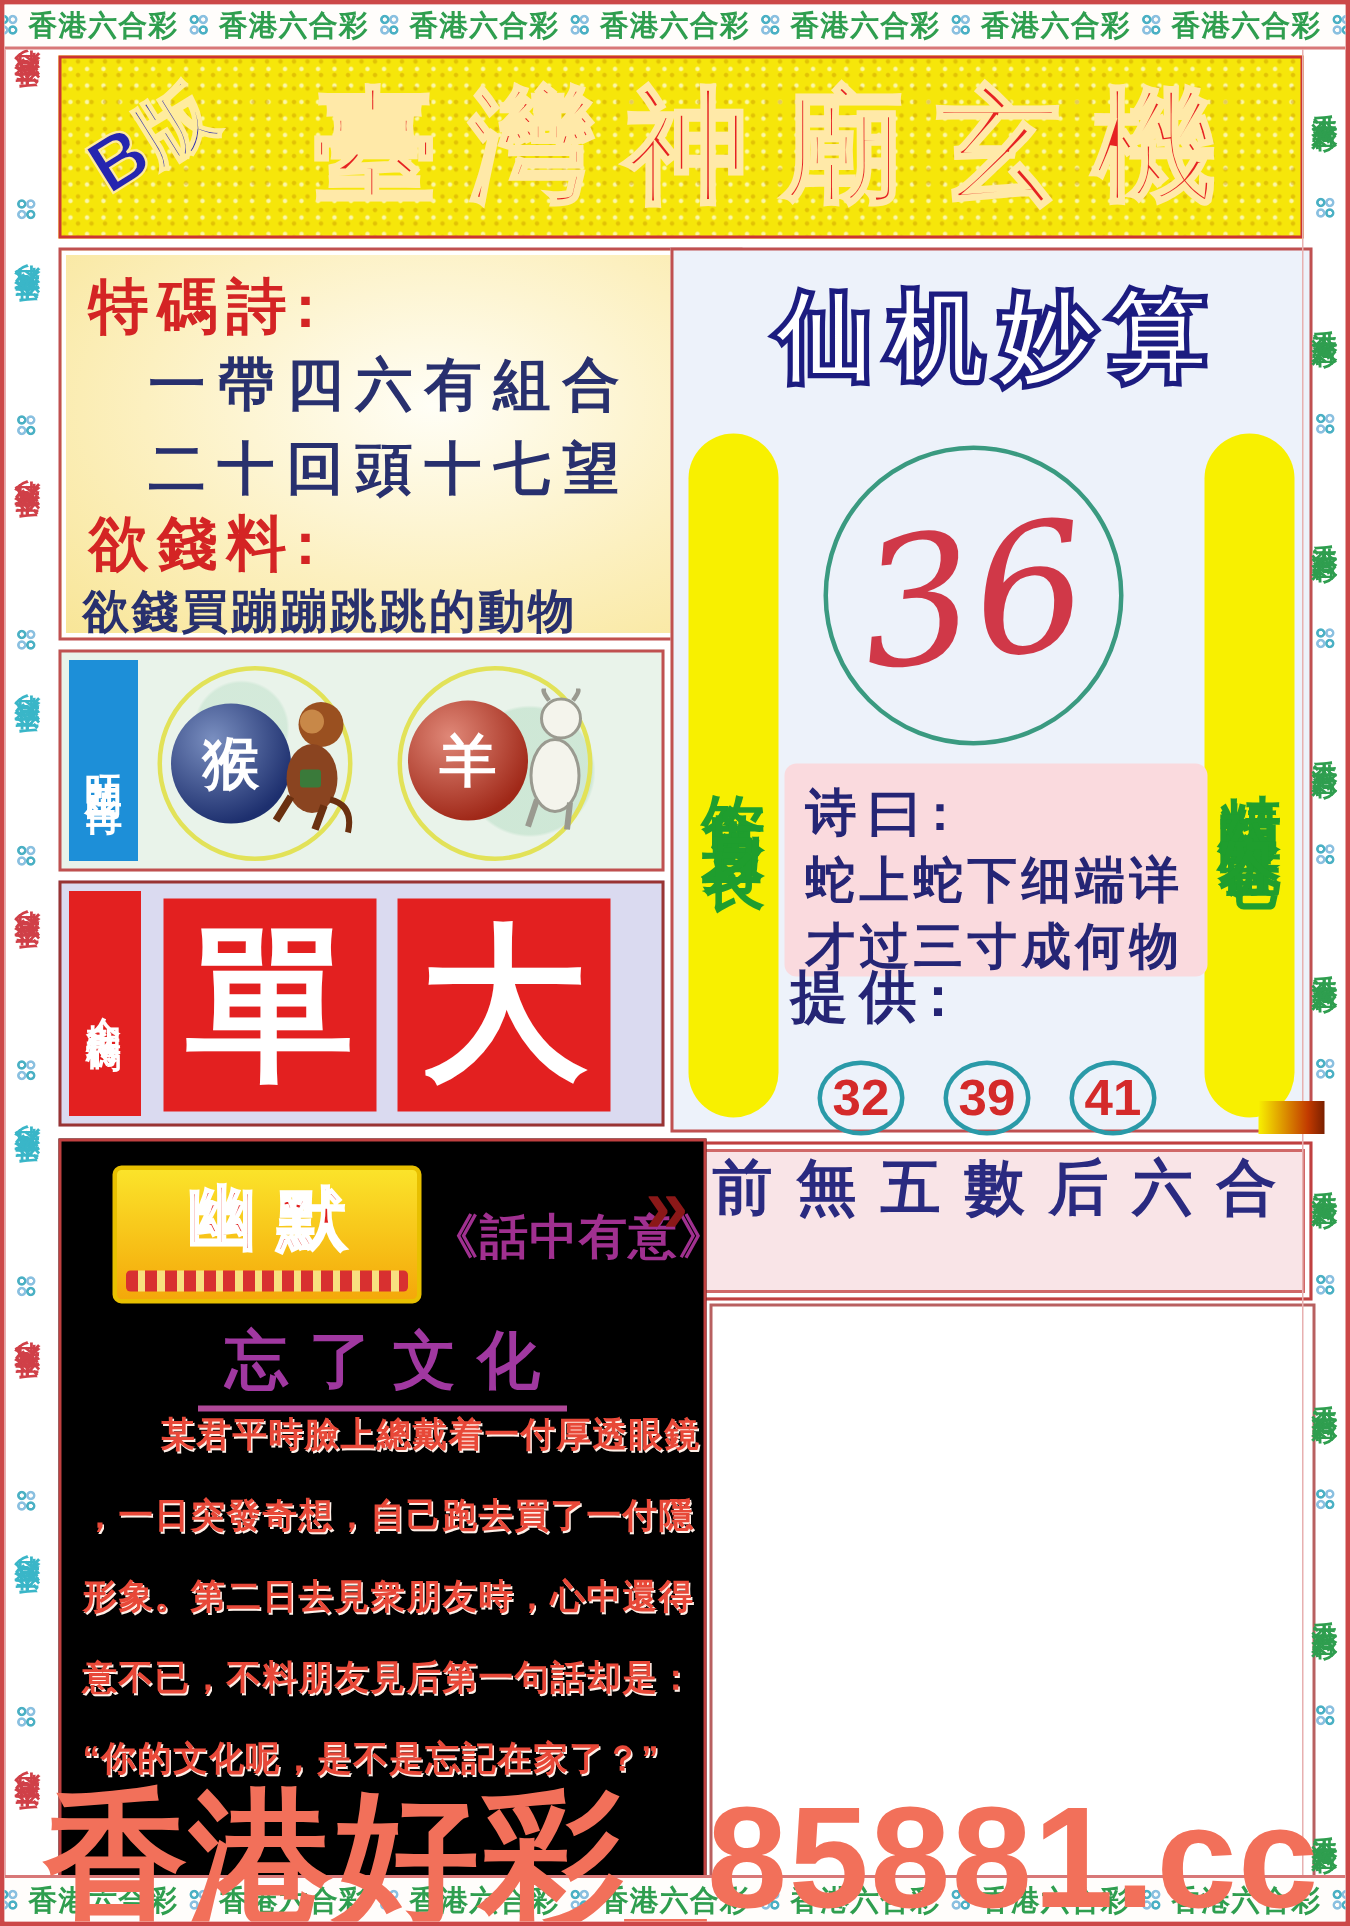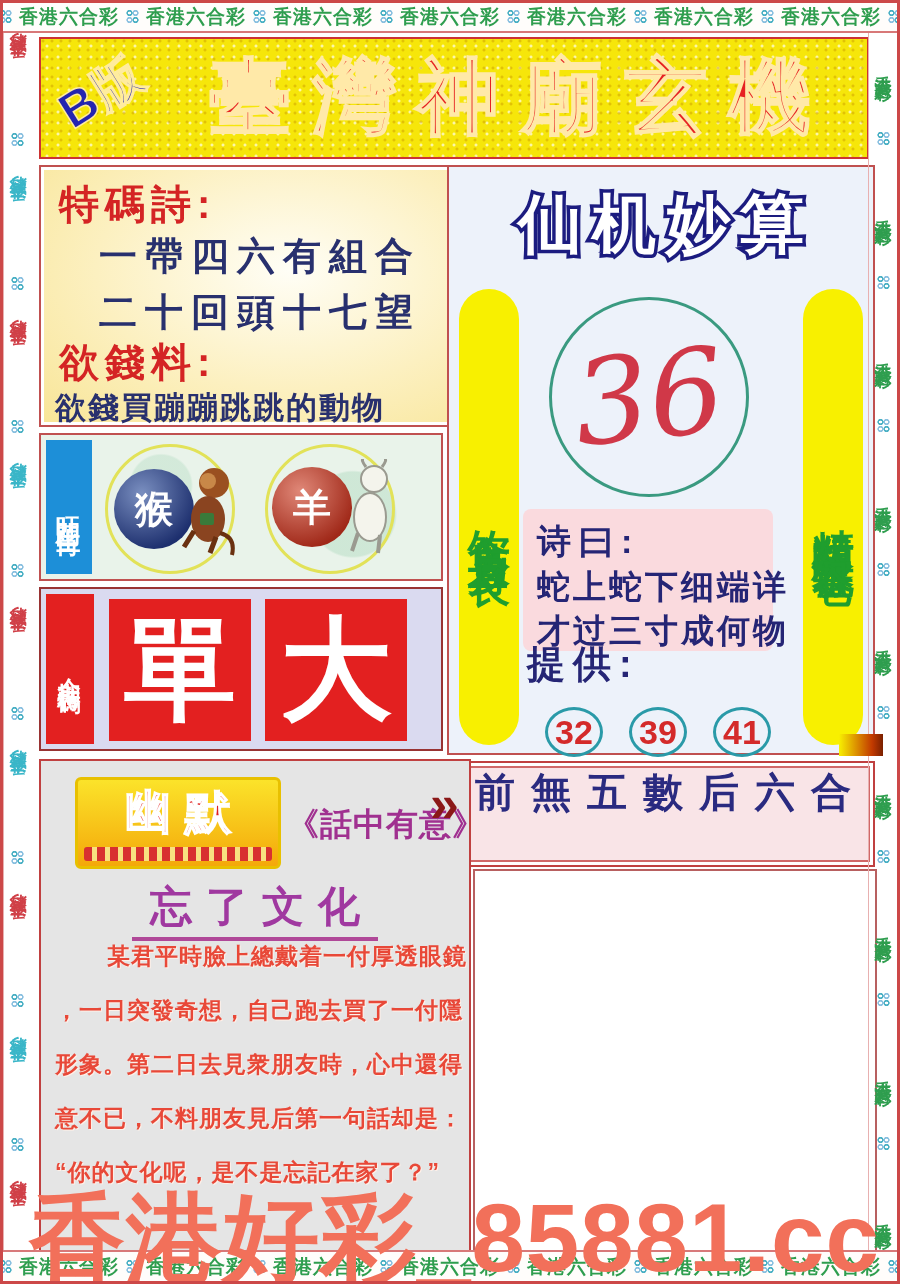--- a/index.html
+++ b/index.html
@@ -102,21 +102,21 @@
   .big-square {
     position:absolute; top:10px; width:142px; height:142px; background:#e32020;
     display:flex; align-items:center; justify-content:center;
     color:#fff; font-size:112px; font-weight:bold;
   }
   #sq-1 { left:68px; } #sq-2 { left:224px; }
   
   #panel-oracle { left:444px; top:162px; width:428px; height:590px; background:#edf2fa; }
   #oracle-title {
     position:absolute; left:0; right:0; top:14px; text-align:center;
-    font-size:64px; font-weight:bold; letter-spacing:10px; text-indent:10px;
+    font-size:64px; font-weight:normal; letter-spacing:10px; text-indent:10px;
     color:#ffffff; -webkit-text-stroke:7px #1c1c80; paint-order:stroke fill; white-space:nowrap;
   }
   .pill {
     position:absolute; top:122px; width:60px; height:456px; background:#f8f000;
     border-radius:30px; display:flex; align-items:center; justify-content:center;
   }
   #pill-left { left:10px; } #pill-right { right:10px; }
   .pill span {
     writing-mode:vertical-rl; text-orientation:upright;
     color:#1f9e2e; font-size:42px; font-weight:bold; letter-spacing:6px;
@@ -124,21 +124,21 @@
   #oracle-circle {
     position:absolute; left:100px; top:130px; width:200px; height:200px;
     border:3px solid #3a9a80; border-radius:50%;
     display:flex; align-items:center; justify-content:center;
   }
   #oracle-number {
     font-family:"DejaVu Serif", serif; font-style:italic; font-weight:normal;
     font-size:118px; color:#d03848; transform:rotate(-6deg); line-height:1;
   }
   #oracle-poem {
-    position:absolute; left:74px; top:342px; width:250px; height:142px;
+    position:absolute; left:74px; top:342px; width:282px; height:142px;
     background:#fadade; border-radius:8px; padding:10px 14px;
   }
   #oracle-poem .poem-h { font-size:34px; font-weight:bold; color:#252575; letter-spacing:8px; }
   #oracle-poem .poem-l { font-size:33px; font-weight:bold; color:#252575; letter-spacing:3px; line-height:44px; white-space:nowrap; }
   #provide-label {
     position:absolute; left:78px; top:472px;
     font-size:38px; font-weight:bold; color:#252575; letter-spacing:8px;
   }
   #lucky-numbers { position:absolute; left:96px; top:540px; display:flex; gap:26px; }
   .num-badge {
@@ -159,21 +159,21 @@
   }
   #strip-chevron {
     position:absolute; left:427px; top:775px; z-index:6;
     font-size:52px; font-weight:bold; color:#8b1818; line-height:1;
   }
   #grad-bar {
     position:absolute; left:836px; top:731px; width:44px; height:22px; z-index:12;
     background:linear-gradient(90deg,#f8f000,#c23a00 75%,#7a2000);
   }
   
-  #panel-humor { left:36px; top:756px; width:432px; height:502px; background:#e5e5e5; border-color:#c04040; }
+  #panel-humor { left:36px; top:756px; width:432px; height:502px; background:#000000; border-color:#c04040; }
   #humor-badge {
     position:absolute; left:34px; top:16px; width:206px; height:92px;
     background:linear-gradient(180deg,#fbe32a,#f4a80a);
     border:3px solid #e8c000; border-radius:6px;
   }
   #humor-badge .badge-text {
     display:block; text-align:center; margin-top:2px;
     font-size:46px; font-weight:bold; color:#e02020;
     -webkit-text-stroke:1.5px #fff; letter-spacing:14px; text-indent:14px;
   }

